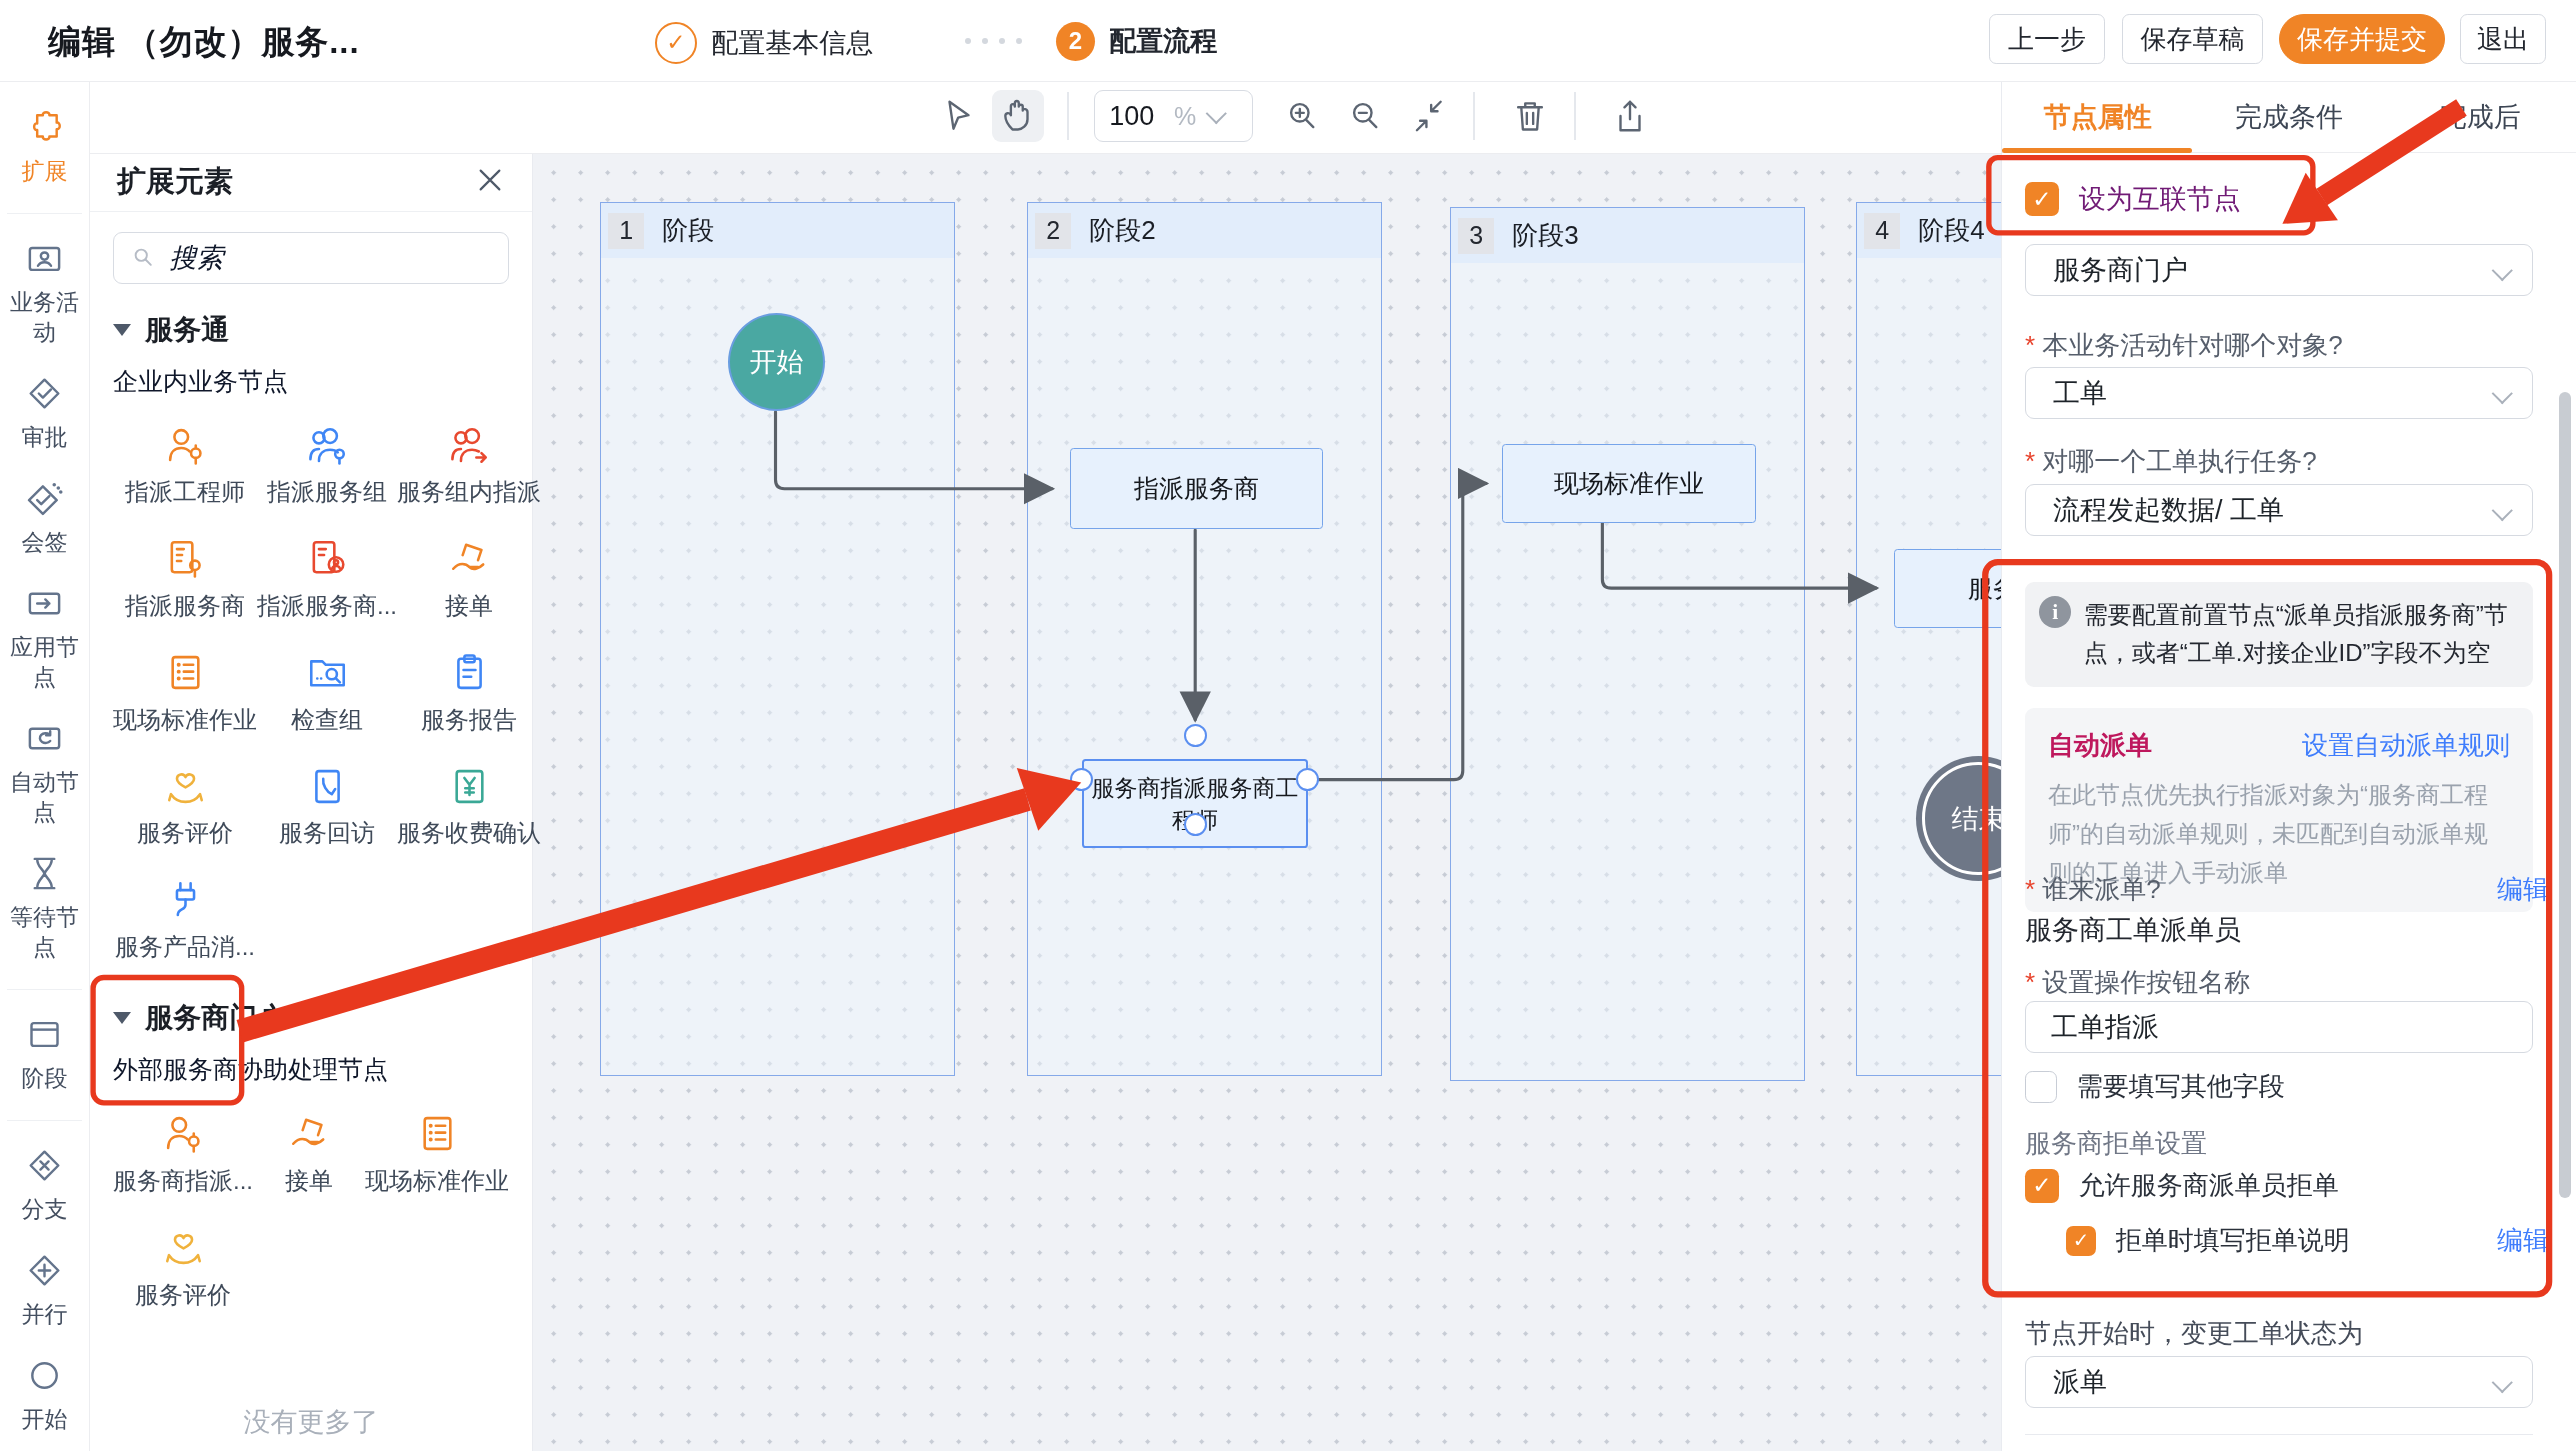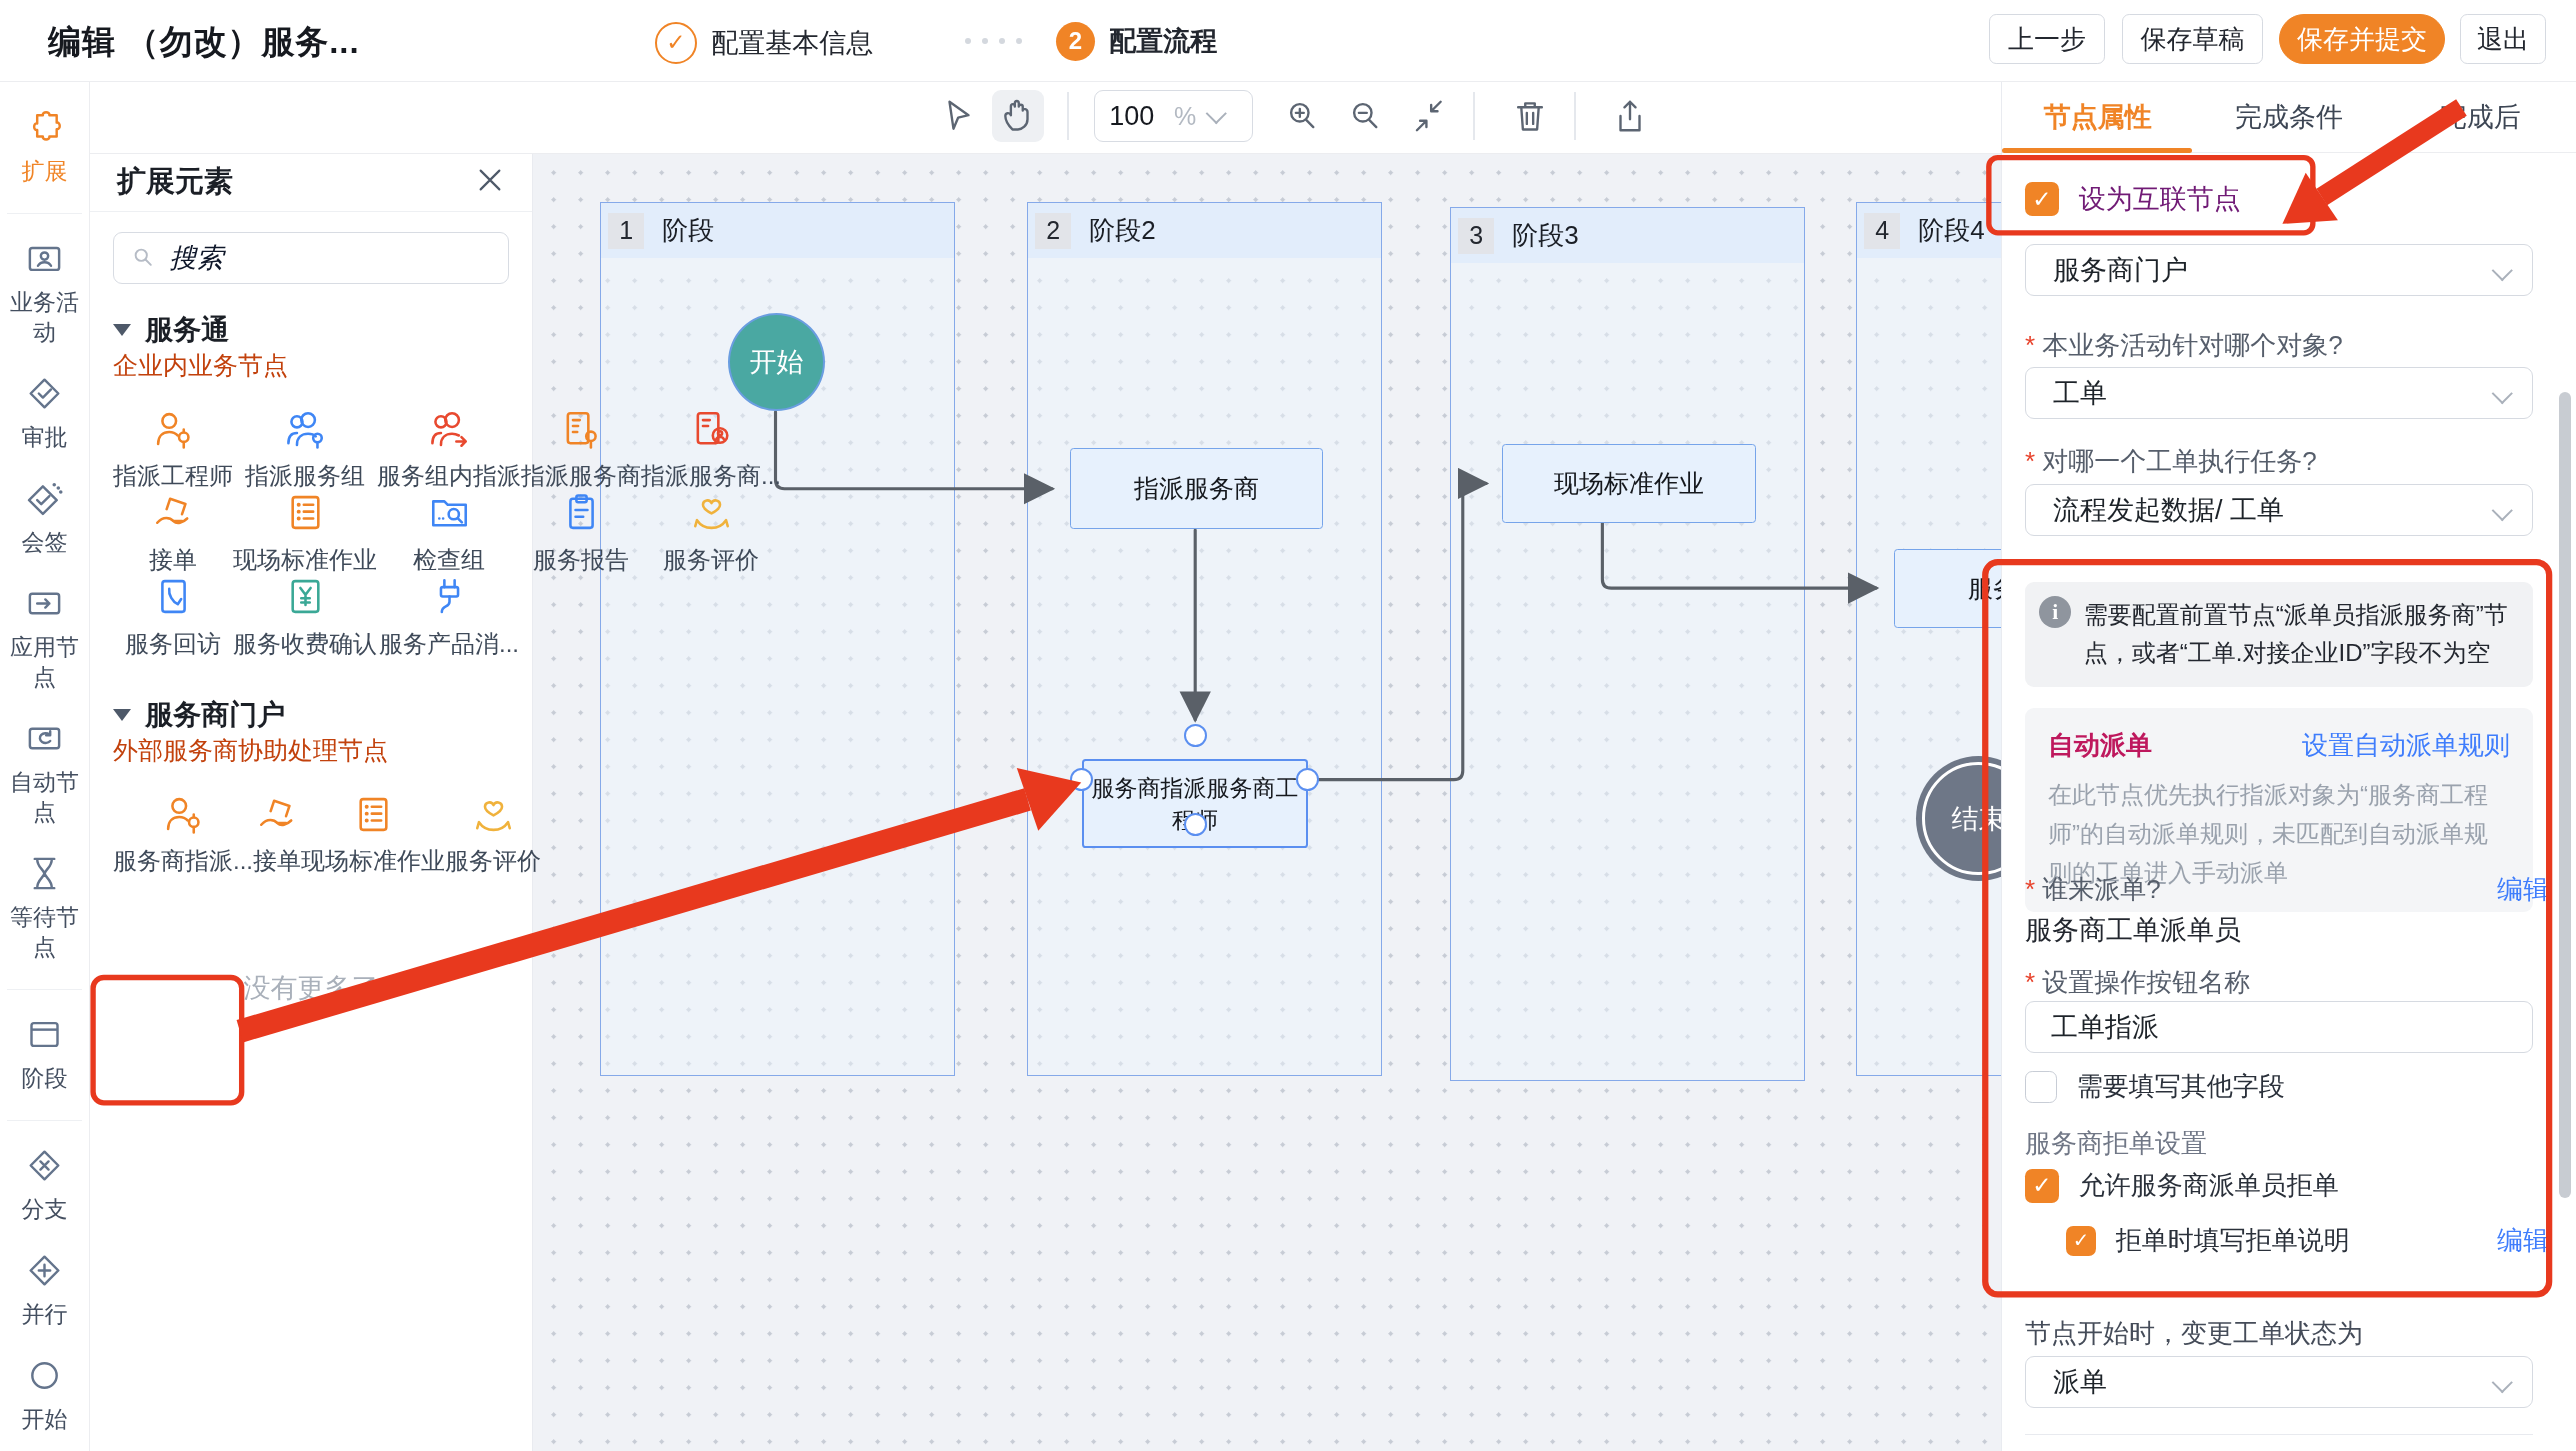--- a/index.html
+++ b/index.html
@@ -41,22 +41,22 @@
   #panel{position:absolute;left:90px;top:152px;width:443px;height:1300px;background:#fff;border-right:1.8px solid #e9ebf0;z-index:15;box-sizing:border-box;padding:0 23px;}
   #panel-head{height:59px;display:flex;align-items:center;justify-content:space-between;border-bottom:1.8px solid #eef0f3;margin:0 -23px;padding:0 27px;}
   #panel-title{font-size:29px;font-weight:700;color:#1b1f26;}
   #panel-close svg{width:30px;height:30px;color:#4e5969;}
   #searchbox{margin-top:19.7px;height:52px;border:1.8px solid #d8dce3;border-radius:9px;display:flex;align-items:center;padding:0 16px;gap:12.5px;box-sizing:border-box;}
   #searchbox svg{width:27px;height:27px;color:#b6bcc6;}
   #searchbox .ph{font-size:27px;color:#0f172a;font-style:italic;}
   .sec-head{display:flex;align-items:center;gap:14.3px;margin-top:27px;}
   .tri{width:0;height:0;border-left:9.8px solid transparent;border-right:9.8px solid transparent;border-top:12.5px solid #4e5969;}
   .sec-title{font-size:28px;font-weight:700;color:#1b1f26;}
-  .sec-sub{font-size:25px;color:#c2410c;margin-top:0;}
-  .grid{display:grid;grid-template-columns:1fr 1fr 1fr 1fr 1fr;margin-top:27px;}
+  .sec-sub{font-size:25px;color:#0f172a;margin-top:16px;}
+  .grid{display:grid;grid-template-columns:1fr 1fr 1fr;row-gap:30px;margin-top:27px;}
   .it{display:flex;flex-direction:column;align-items:center;gap:10.7px;}
   .it svg{width:41px;height:41px;}
   .it .lb{font-size:24px;color:#3f4a59;white-space:nowrap;}
   .c-or{color:#f08426}.c-bl{color:#3f86f5}.c-rd{color:#e8492f}.c-am{color:#f0b23c}.c-tl{color:#3aa896}
   #no-more{margin-top:93px;text-align:center;font-size:27px;color:#a9b0ba;}
   
   #canvas{position:absolute;left:533px;top:152px;width:2043px;height:1300px;z-index:1;background:#f0f2f6;
           background-image:radial-gradient(#c7ccd5 2.1px,transparent 2.1px);background-size:27px 27px;background-position:7.2px 7.2px;}
   .stage{position:absolute;top:50px;height:874px;border:1.8px solid #85a9e9;background:rgba(236,243,252,.45);box-sizing:border-box;}
   .stage-head{height:55px;background:#e2edfb;display:flex;align-items:center;gap:18px;padding:0 0 0 7.2px;}

